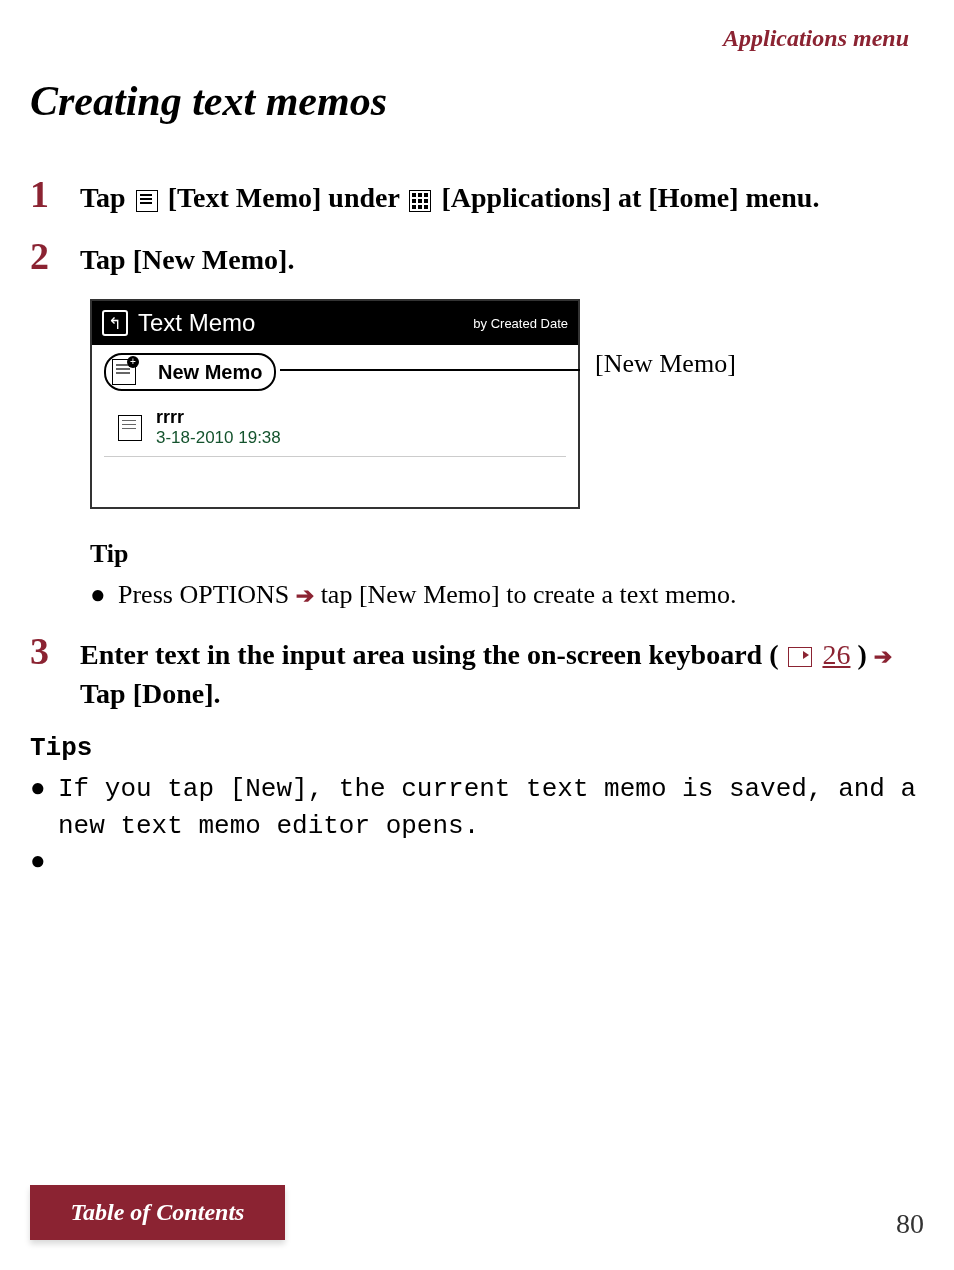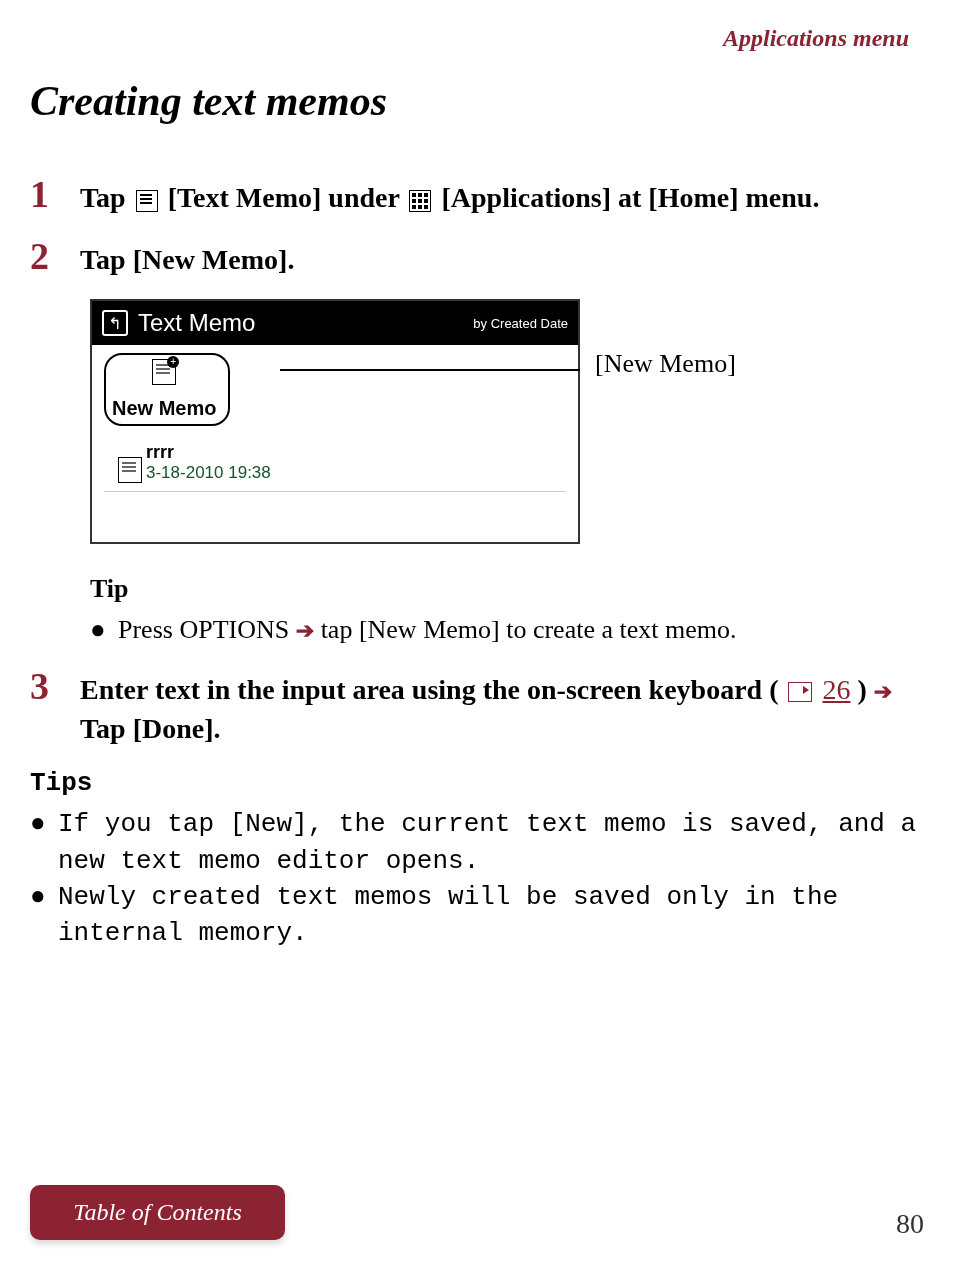--- a/index.html
+++ b/index.html
@@ -155,22 +155,21 @@
       align-items: center;
       padding: 8px 12px;
       position: relative;
     }
     .new-memo-box {
       display: flex;
       align-items: center;
       border: 2px solid #000;
       border-radius: 18px;
       padding: 4px 12px 4px 6px;
-      gap: 12px;
-      flex-direction: column;
+      gap: 22px;
     }
     .memo-icon {
       width: 24px;
       height: 26px;
       border: 1.5px solid #000;
       position: relative;
       background: #fff;
     }
     .memo-icon-plus::after {
       content: '+';
@@ -197,23 +196,23 @@
       background: #666;
       box-shadow: 0 4px 0 #666, 0 8px 0 #666;
     }
     .new-memo-label {
       font-family: Arial, sans-serif;
       font-size: 20px;
       font-weight: bold;
     }
     .memo-list-item {
       display: flex;
-      align-items: flex-end;
+      align-items: center;
       padding: 8px 14px;
-      gap: 4px;
+      gap: 14px;
       border-bottom: 1px solid #ccc;
       margin: 0 12px;
     }
     .memo-item-title {
       font-family: Arial, sans-serif;
       font-size: 18px;
       font-weight: bold;
     }
     .memo-item-date {
       font-family: Arial, sans-serif;
@@ -269,24 +268,24 @@
       left: 30px;
       right: 30px;
       display: flex;
       align-items: flex-end;
       gap: 18px;
     }
     .nav-button {
       background: #8b2332;
       color: #fff;
       font-style: italic;
-      font-weight: normal;
+      font-weight: bold;
       font-size: 24px;
       padding: 14px 0;
-      border-radius: 10px;
+      border-radius: 0;
       width: 255px;
       text-align: center;
       box-shadow: 0 4px 6px rgba(0,0,0,0.15);
     }
     .page-number {
       margin-left: auto;
       font-size: 28px;
       color: #333;
     }
     .hr-line {
@@ -377,20 +376,19 @@
 </div>
 
 <div class="tips-lower">
   <div class="tip-title">Tips</div>
   <div class="tip-bullet">
     <span class="bullet">●</span>
     <span>If you tap [New], the current text memo is saved, and a new text memo editor opens.</span>
   </div>
   <div class="tip-bullet">
     <span class="bullet">●</span>
-    <span>Newly created text memos will be saved only in the internal memory.</span>
   </div>
 </div>
 
 <div class="footer-nav">
   <div class="nav-button">Table of Contents</div>
   <div class="page-number">80</div>
 </div>
 
 </body></html>

